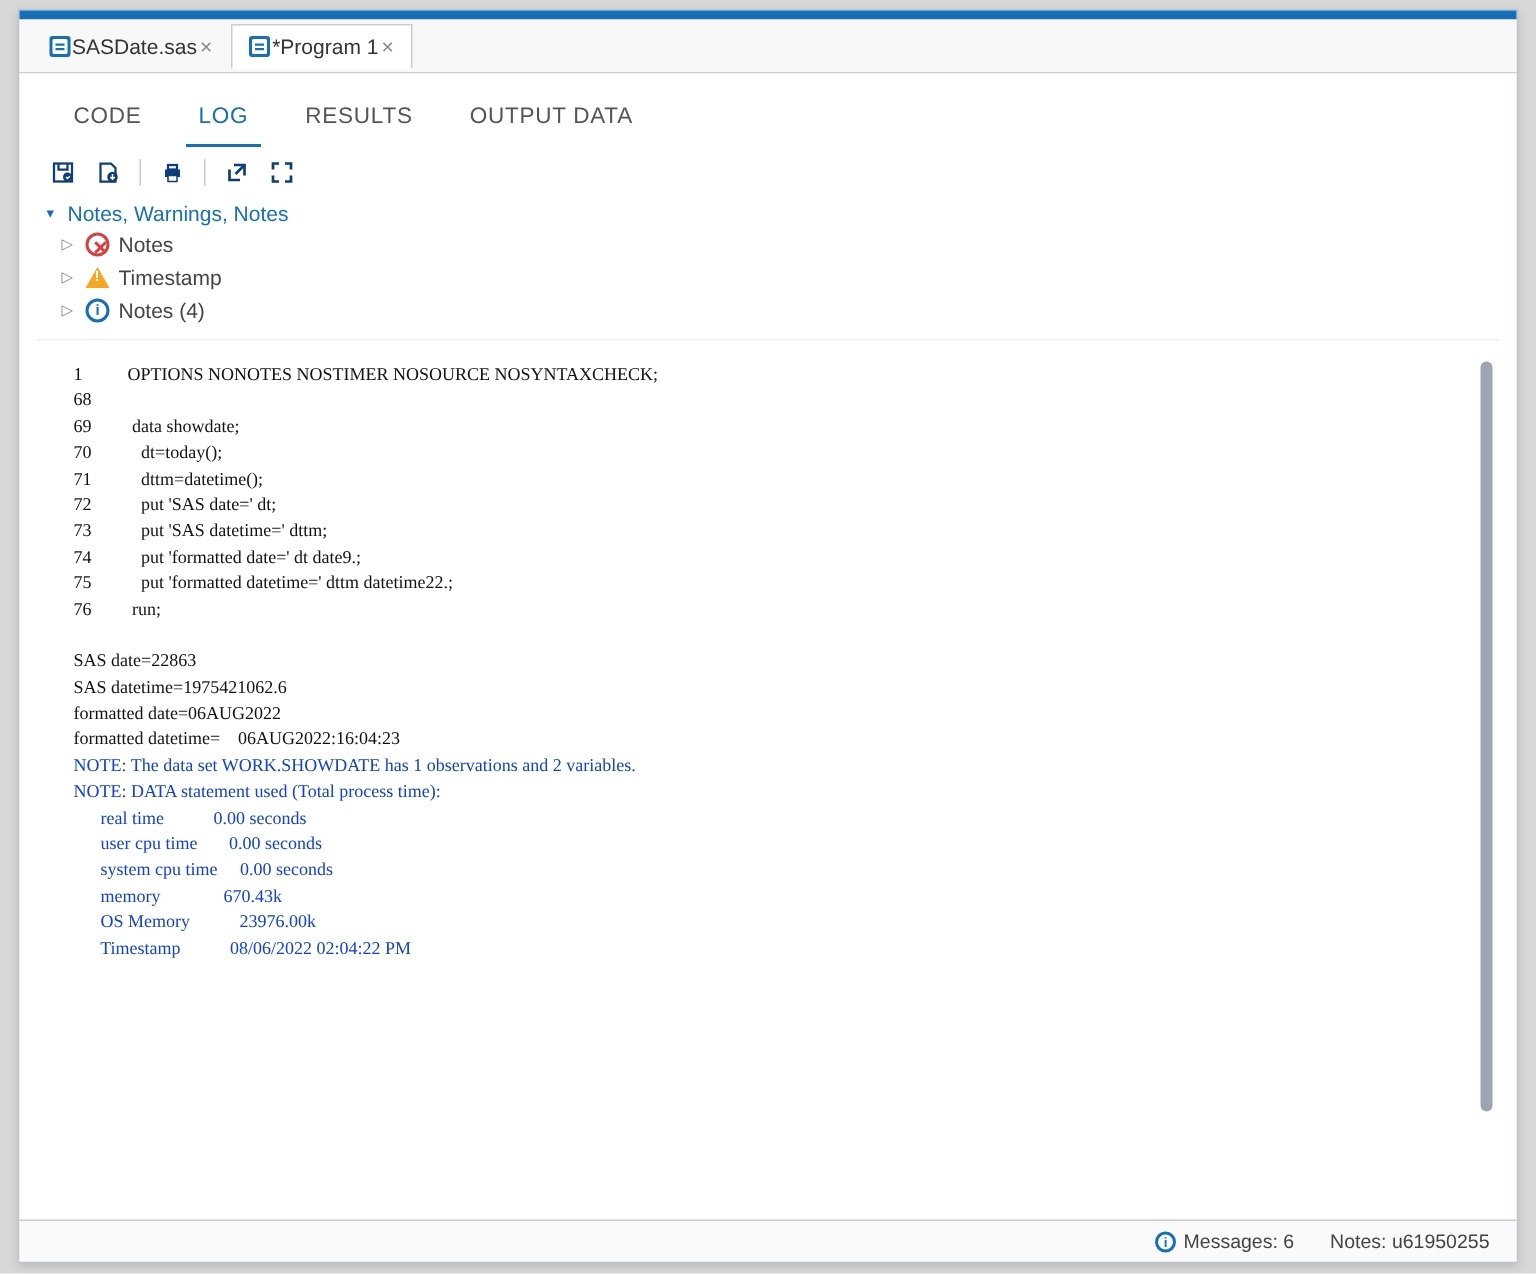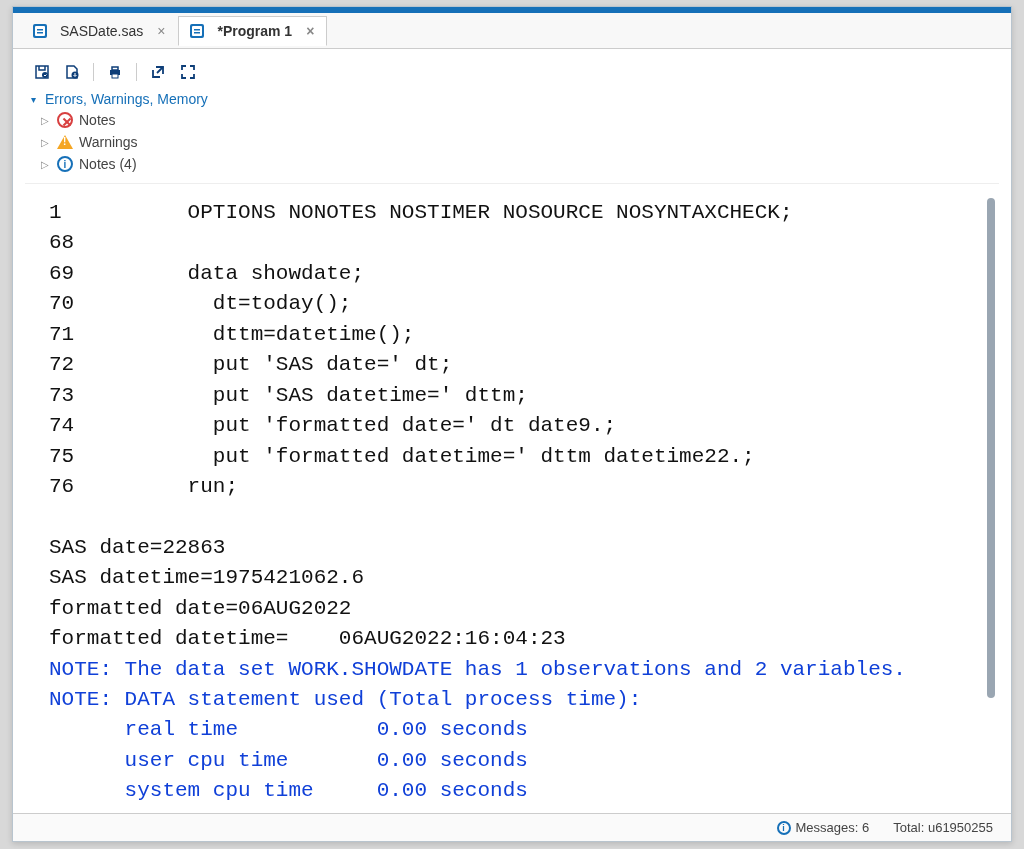--- a/index.html
+++ b/index.html
@@ -25,33 +25,32 @@
     display: flex;
     align-items: center;
     height: 36px;
     border-bottom: 1px solid #ccc;
     padding-left: 8px;
     background: #f8f8f8;
   }
   .file-tab {
     display: flex;
     align-items: center;
-    gap: 12px;
+    gap: 0;
     padding: 6px 10px;
     font-size: 14px;
     color: #333;
     border: 1px solid transparent;
     cursor: pointer;
   }
   .file-tab.active {
     background: #fff;
     border: 1px solid #ccc;
     border-bottom: 1px solid #fff;
     margin-bottom: -1px;
-    font-weight: bold;
   }
   .file-icon {
     width: 16px; height: 16px;
     display: inline-flex; align-items: center; justify-content: center;
     font-size: 12px;
   }
   .close-x { color: #888; font-size: 14px; padding: 0 2px; }
   .content-area {
     flex: 1;
     background: #fff;
@@ -132,22 +131,22 @@
   }
   .ring-info { border-color: #1670b8; color: #1670b8; }
   .log-wrap {
     flex: 1;
     margin: 6px 4px 4px 4px;
     border-top: 1px solid #eee;
     position: relative;
     overflow: hidden;
   }
   .log-pre {
-    font-family: Liberation Mono, monospace;
-    font-size: 21px;
+    font-family: Liberation Serif, serif;
+    font-size: 12px;
     line-height: 1.45;
     white-space: pre;
     padding: 14px 24px;
     color: #111;
     overflow: auto;
     height: 100%;
   }
   .note { color: #1040d8; }
   .scroll-thumb {
     position: absolute; right: 4px; top: 14px;
@@ -195,20 +194,26 @@
             <rect x="5" y="6" width="6" height="1.5" fill="#1670b8"></rect>
             <rect x="5" y="9" width="6" height="1.5" fill="#1670b8"></rect>
           </svg>
       </span>
       <span>*Program 1</span>
       <span class="close-x">×</span>
     </div>
   </div>
 
   <div class="content-area">
+    <div class="subtabs">
+      <div class="subtab">CODE</div>
+      <div class="subtab active">LOG</div>
+      <div class="subtab">RESULTS</div>
+      <div class="subtab">OUTPUT DATA</div>
+    </div>
 
     <div class="toolbar">
       <span class="icon">
         <svg width="16" height="16" viewBox="0 0 16 16" fill="none" stroke="#0e3e78" stroke-width="1.5">
             <rect x="2" y="2" width="12" height="12"></rect>
             <path d="M5 2v4h6V2"></path>
             <circle cx="11" cy="11" r="3" fill="#0e3e78" stroke="none"></circle>
             <path d="M10 11l1 1 1.5-1.5" stroke="#fff" stroke-width="1"></path>
           </svg>
       </span>
@@ -238,31 +243,31 @@
       <span class="icon">
         <svg width="16" height="16" viewBox="0 0 16 16" fill="none" stroke="#0e3e78" stroke-width="1.8">
             <path d="M2 6V2h4M14 6V2h-4M2 10v4h4M14 10v4h-4"></path>
           </svg>
       </span>
     </div>
 
     <div class="filter-row">
       <div class="filter-head">
         <span class="tri-down">▾</span>
-        <span>Errors, Warnings, Memory</span>
+        <span>Notes, Warnings, Notes</span>
       </div>
       <div class="filter-item">
         <span class="tri">▷</span>
         <span class="ring-icon ring-err"></span>
         <span>Notes</span>
       </div>
       <div class="filter-item">
         <span class="tri">▷</span>
         <span class="warn-tri"></span>
-        <span>Warnings</span>
+        <span>Timestamp</span>
       </div>
       <div class="filter-item">
         <span class="tri">▷</span>
         <span class="ring-icon ring-info">i</span>
         <span>Notes (4)</span>
       </div>
     </div>
 
     <div class="log-wrap">
       <pre class="log-pre"><span>1          OPTIONS NONOTES NOSTIMER NOSOURCE NOSYNTAXCHECK;
@@ -291,16 +296,16 @@
       <div class="scroll-thumb"></div>
     </div>
   </div>
 
   <div class="status-bar">
     <div class="status-item">
       <span class="ring-icon ring-info" style="width:14px;height:14px;font-size:9px">i</span>
       <span>Messages: 6</span>
     </div>
     <div class="status-item">
-      <span>Total: u61950255</span>
+      <span>Notes: u61950255</span>
     </div>
   </div>
 </div>
 
 </body></html>

